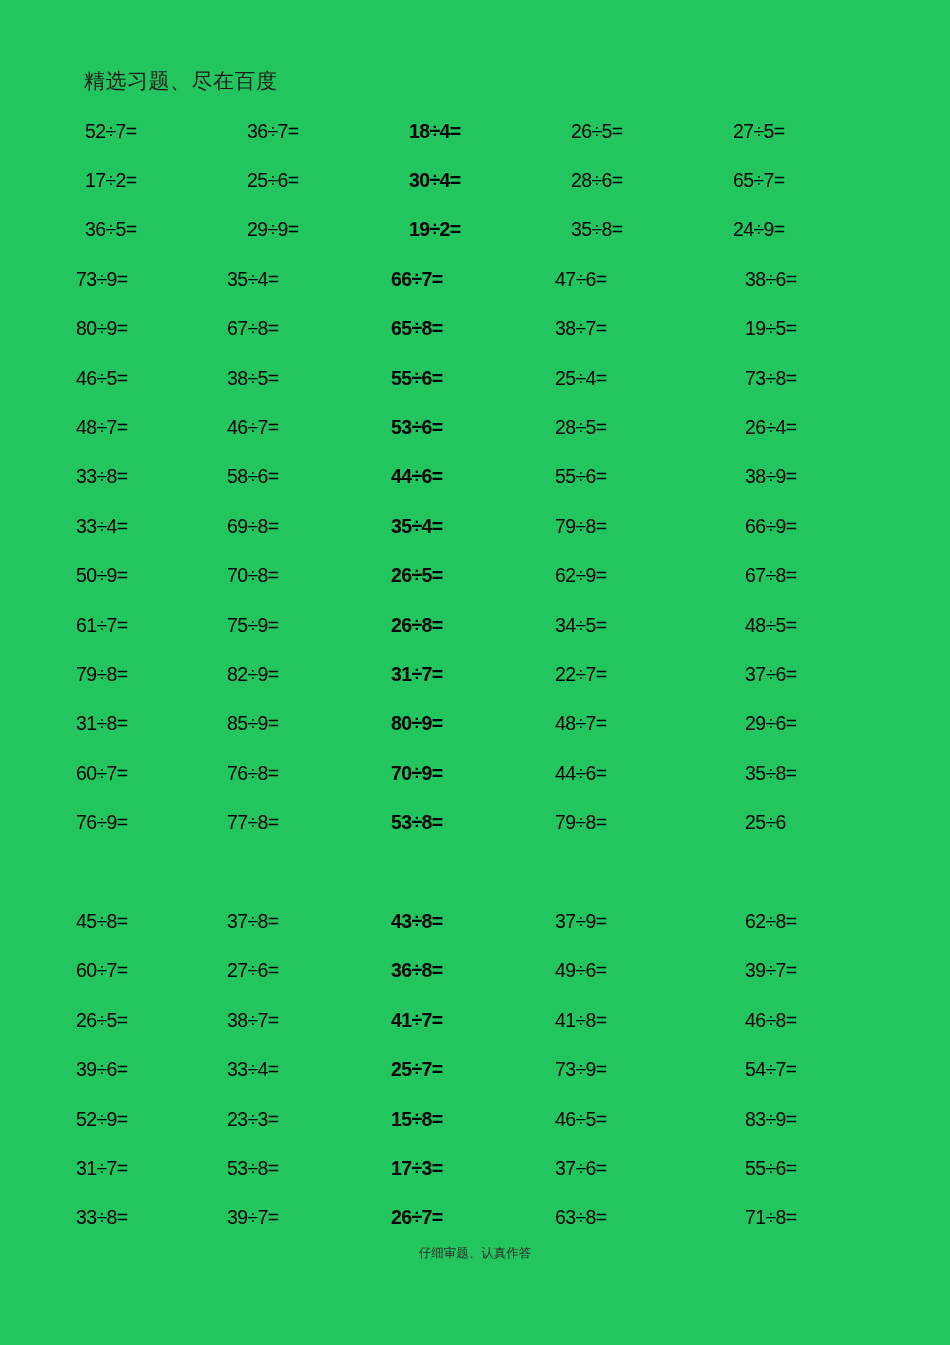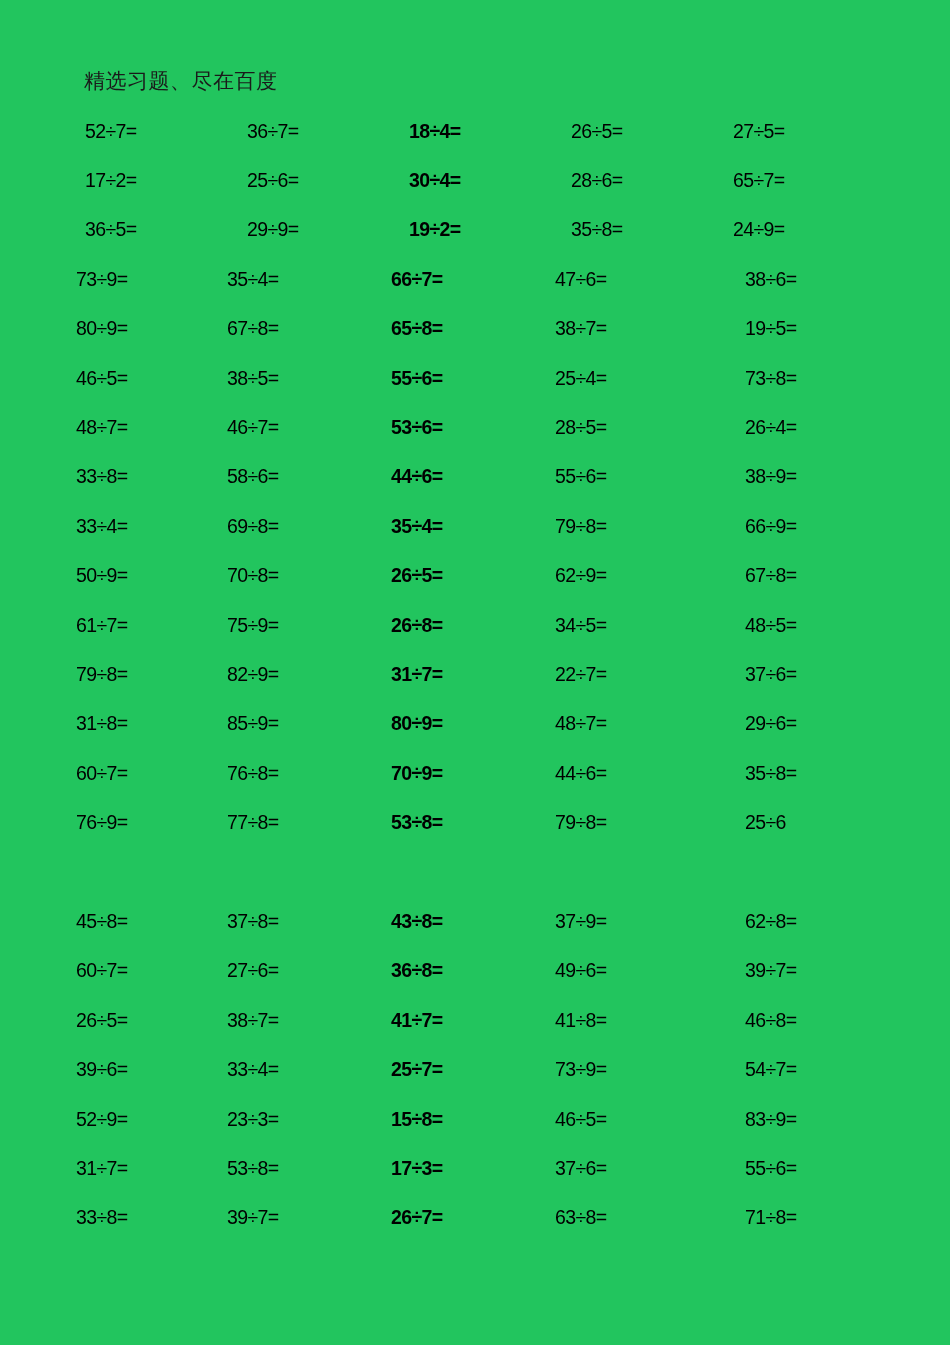--- a/index.html
+++ b/index.html
@@ -462,14 +462,15 @@
         </div>
         <div class="cell">
           <span class="expr">63÷8=</span>
         </div>
         <div class="cell">
           <span class="expr">71÷8=</span>
         </div>
       </div>
     </div>
 
+  <div class="doc-footer">仔细审题、认真作答</div>
 
 </div>
 
 </body></html>

